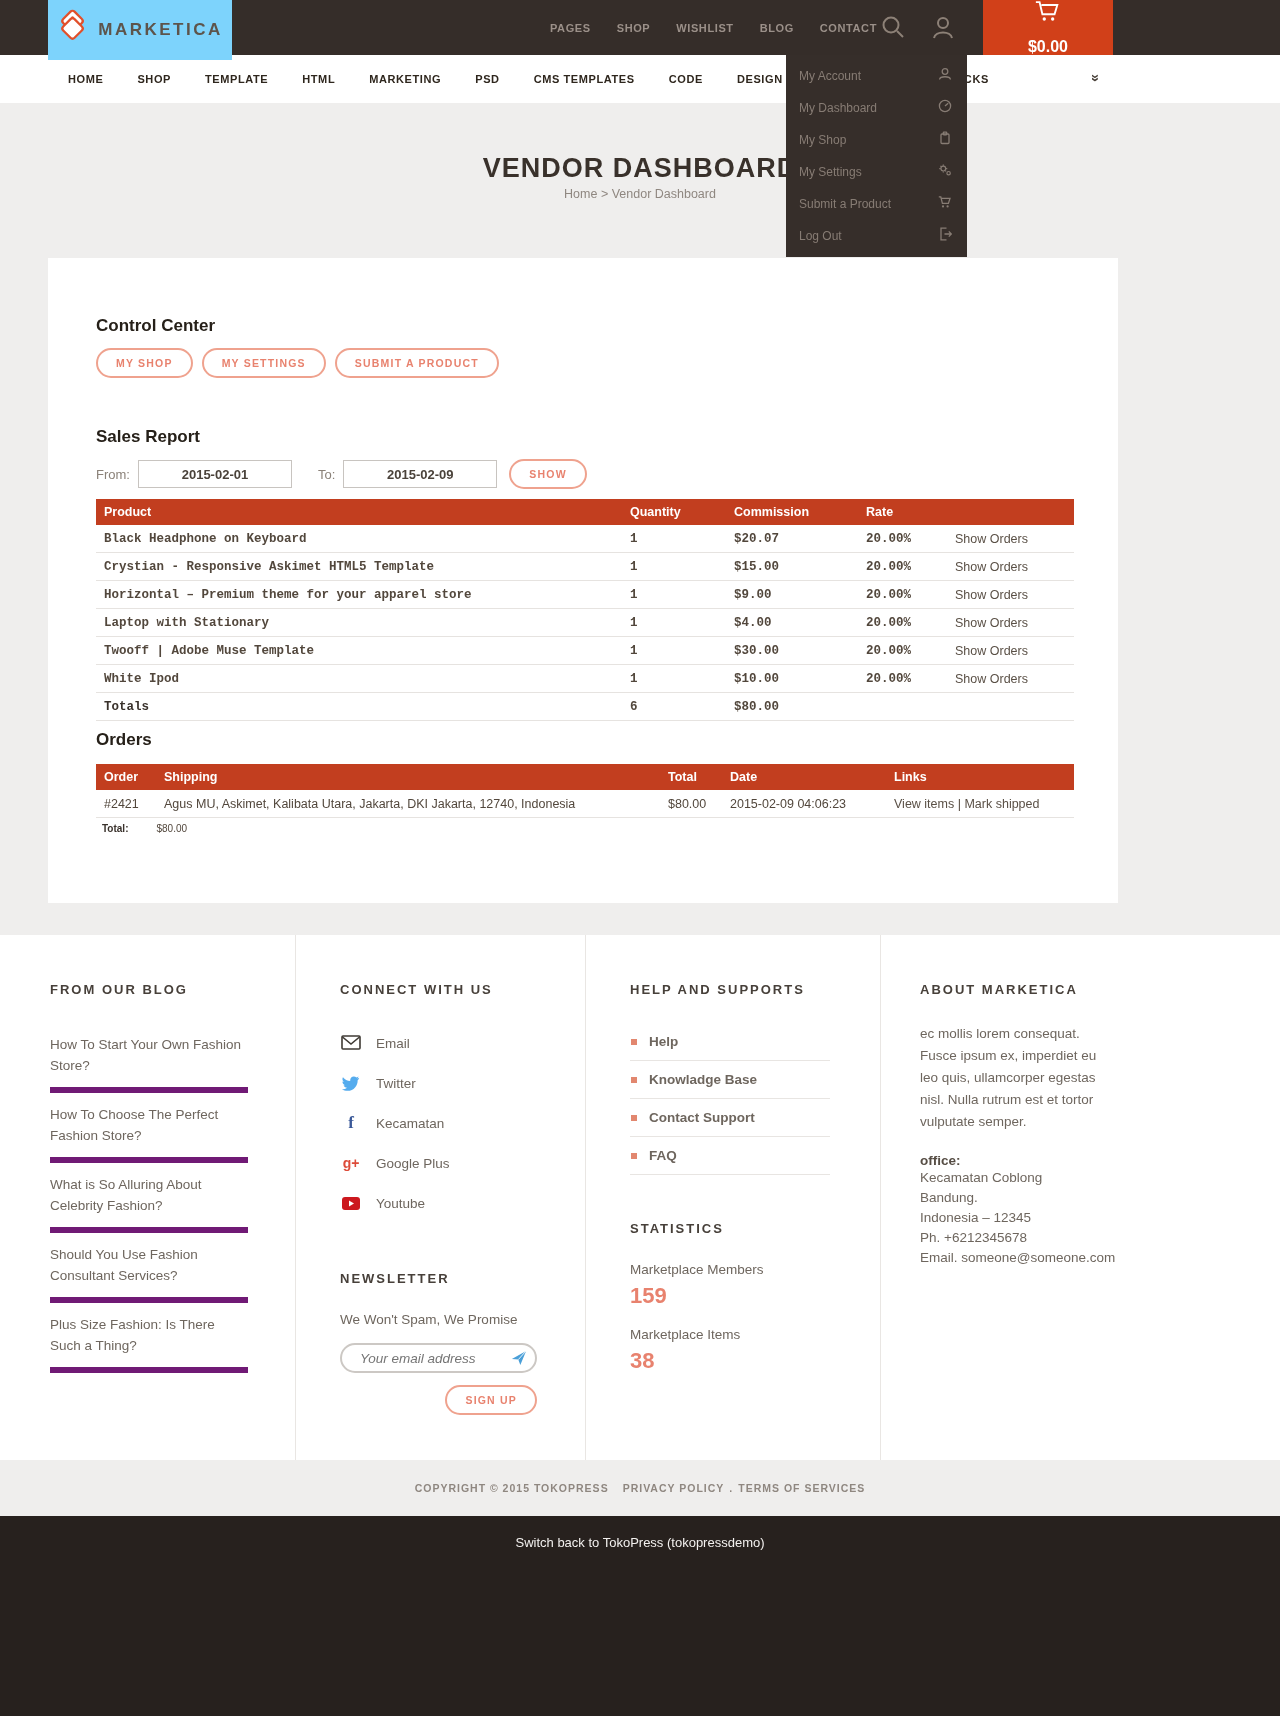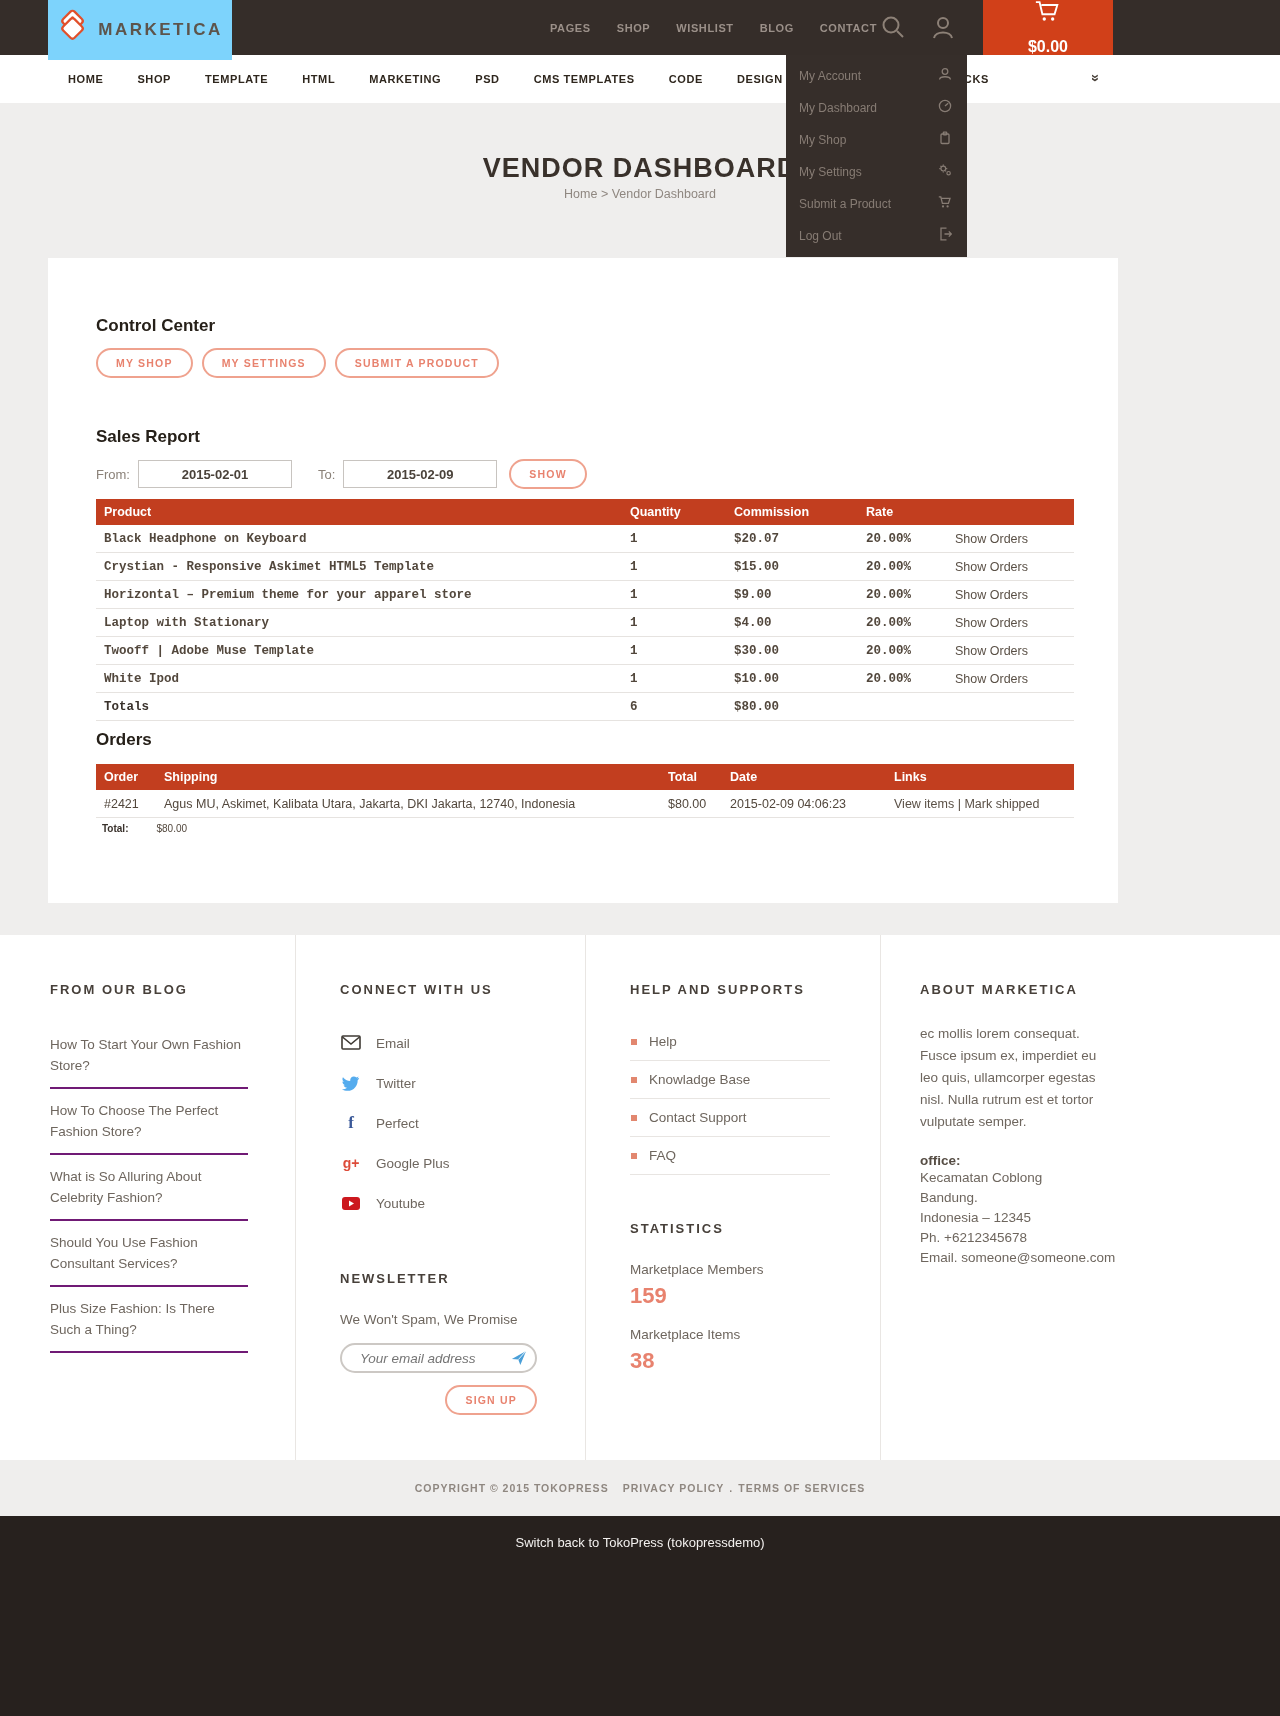--- a/index.html
+++ b/index.html
@@ -53,32 +53,32 @@
   .o-order{width:60px;}.o-ship{width:504px;}.o-total{width:62px;}.o-date{width:164px;}.o-links{width:188px;}
   .row-link{color:#5a5046;font-weight:normal;cursor:pointer;}
   .orders-total{position:absolute;left:54px;top:565px;font-size:10px;color:#39312b;}
   .orders-total .tv{margin-left:28px;font-weight:normal;color:#52473c;}
 
   
   .footer{position:absolute;top:935px;left:0;width:1280px;height:525px;background:#fff;}
   .vdiv{position:absolute;top:0;bottom:0;width:1px;background:#e9e6e3;}
   .fcol{position:absolute;top:47px;}
   .fhead{font-size:13px;font-weight:bold;letter-spacing:2px;color:#47403a;margin:0 0 26px 0;}
-  .blog-item{padding:11px 0;border-bottom:2px solid #701a75;font-size:13.5px;color:#6e665e;line-height:21px;cursor:pointer;}
+  .blog-item{padding:11px 0;border-bottom:6px solid #701a75;font-size:13.5px;color:#6e665e;line-height:21px;cursor:pointer;}
   .social-item{display:flex;align-items:center;gap:14px;height:40px;font-size:13.5px;color:#6e665e;cursor:pointer;}
   .social-ic{width:22px;display:flex;justify-content:center;}
   .fb-f{font-family:"Liberation Serif",serif;font-weight:bold;font-size:17px;color:#3b5998;}
   .gp{font-weight:bold;font-size:14px;color:#dd4b39;}
   .nl-head{margin-top:48px;}
   .nl-tag{font-size:13.5px;color:#6e665e;margin-top:2px;}
   .nl-form{margin-top:16px;position:relative;width:197px;}
   .nl-input{width:197px;height:30px;border:2px solid #ccc8c4;border-radius:16px;box-sizing:border-box;padding:0 30px 0 18px;font-size:13.5px;font-style:italic;color:#5c544c;font-family:"Liberation Sans",sans-serif;background:#fff;}
   .nl-send{position:absolute;right:10px;top:7px;cursor:pointer;}
   .nl-signup{margin-top:12px;text-align:right;width:197px;}
-  .help-item{display:flex;align-items:center;gap:12px;padding:11px 1px;border-bottom:1px solid #e8e5e2;font-size:13.5px;color:#6e665e;cursor:pointer;}
+  .help-item{display:flex;align-items:center;gap:12px;padding:11px 1px;border-bottom:1px solid #e8e5e2;font-size:13.5px;color:#6e665e;cursor:pointer;font-weight:bold;}
   .sq{width:6px;height:6px;background:#e2876f;flex:0 0 auto;}
   .stats-head{margin-top:46px;}
   .stat-label{font-size:13.5px;color:#6e665e;margin-top:18px;}
   .stat-value{font-size:22px;font-weight:bold;color:#e8826e;margin-top:6px;}
   .about-text{font-size:13.5px;color:#6e665e;line-height:22px;margin:0;width:180px;}
   .office-label{font-size:13.5px;font-weight:bold;color:#564d44;margin-top:20px;}
   .addr-line{font-size:13.5px;color:#6e665e;line-height:20px;}
 
   
   .copyright{position:absolute;top:1460px;left:0;width:1280px;height:56px;background:#efeeed;display:flex;align-items:center;justify-content:center;font-size:10.5px;font-weight:bold;letter-spacing:1px;color:#8f8780;}
@@ -353,21 +353,21 @@
             <svg width="18" height="15" viewBox="0 0 20 16.3">
               <path fill="#55acee" d="M19 2c-.7.3-1.4.5-2.2.6.8-.5 1.4-1.2 1.7-2.1-.8.4-1.6.8-2.5 1C15.3.9 14.2.5 13.1.5c-2.2 0-4 1.8-4 4 0 .3 0 .6.1.9C5.9 5.2 3 3.6 1.1 1.2c-.4.6-.6 1.3-.6 2 0 1.4.7 2.6 1.8 3.3-.7 0-1.3-.2-1.8-.5v.1c0 1.9 1.4 3.5 3.2 3.9-.3.1-.7.1-1.1.1-.3 0-.5 0-.8-.1.5 1.6 2 2.8 3.7 2.8-1.4 1.1-3.1 1.7-4.9 1.7H0c1.8 1.1 3.9 1.8 6.1 1.8 7.3 0 11.3-6.1 11.3-11.3v-.5c.8-.6 1.5-1.3 1.6-2.5z"></path>
             </svg>
           </span>
         <span>Twitter</span>
       </div>
       <div class="social-item">
         <span class="social-ic">
             <span class="fb-f">f</span>
           </span>
-        <span>Perfect</span>
+        <span>Kecamatan</span>
       </div>
       <div class="social-item">
         <span class="social-ic">
             <span class="gp">g+</span>
           </span>
         <span>Google Plus</span>
       </div>
       <div class="social-item">
         <span class="social-ic">
             <svg width="18" height="13" viewBox="0 0 18 13">

